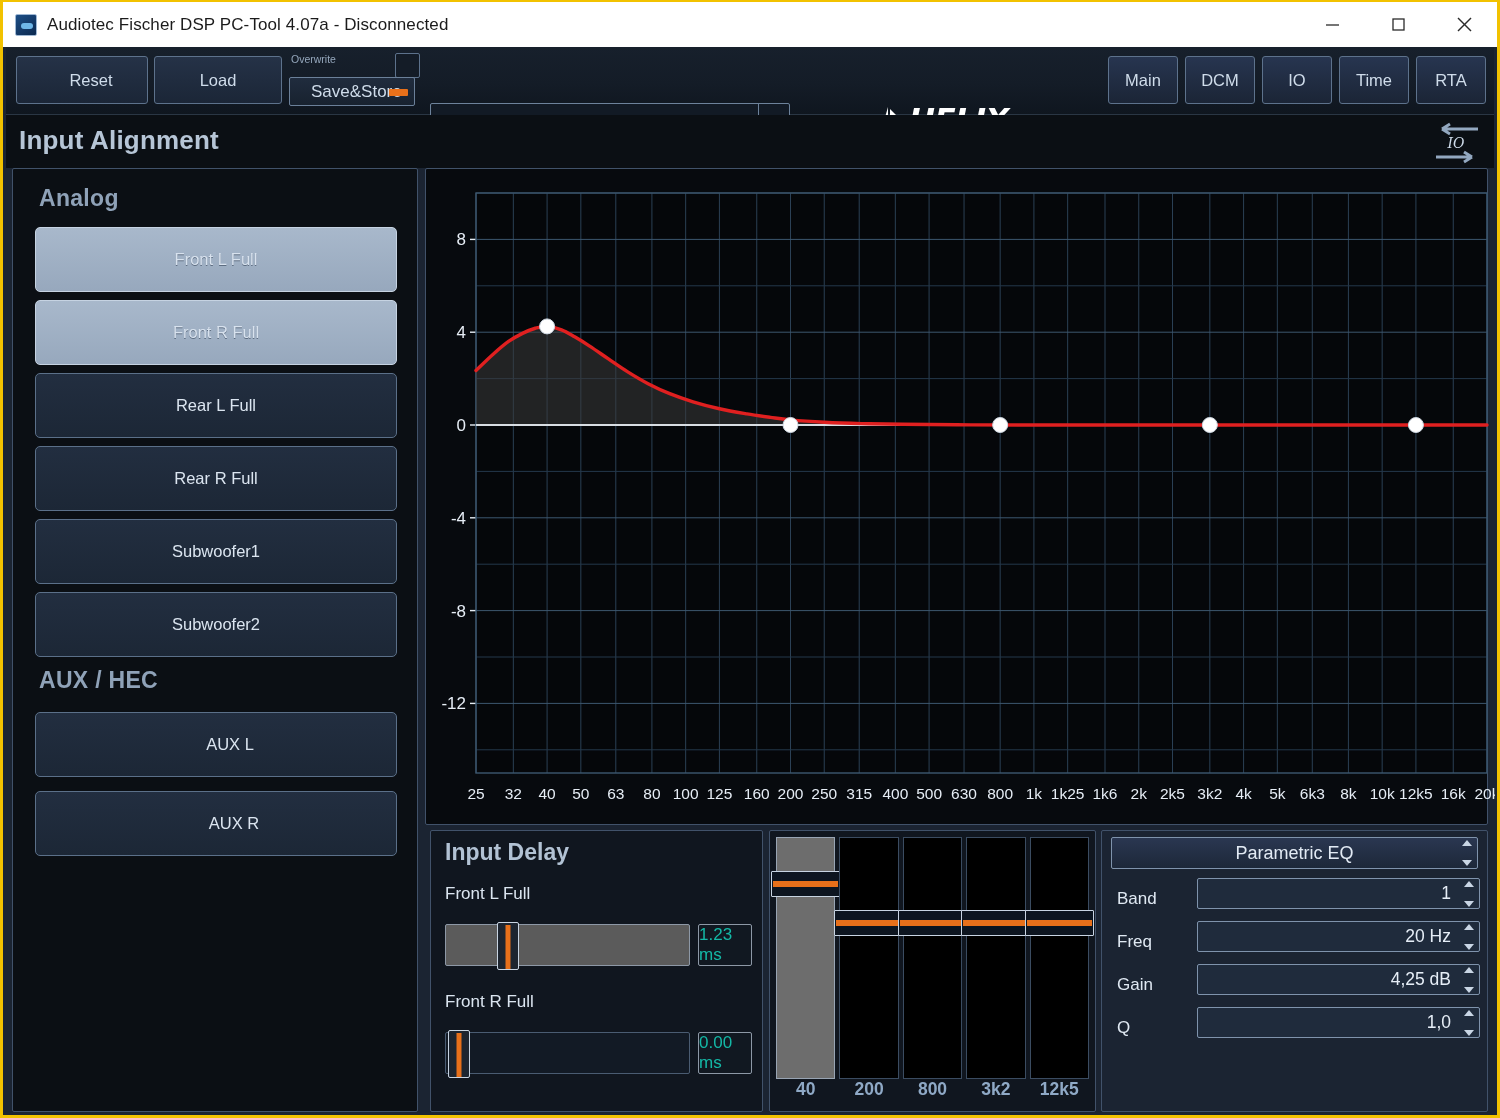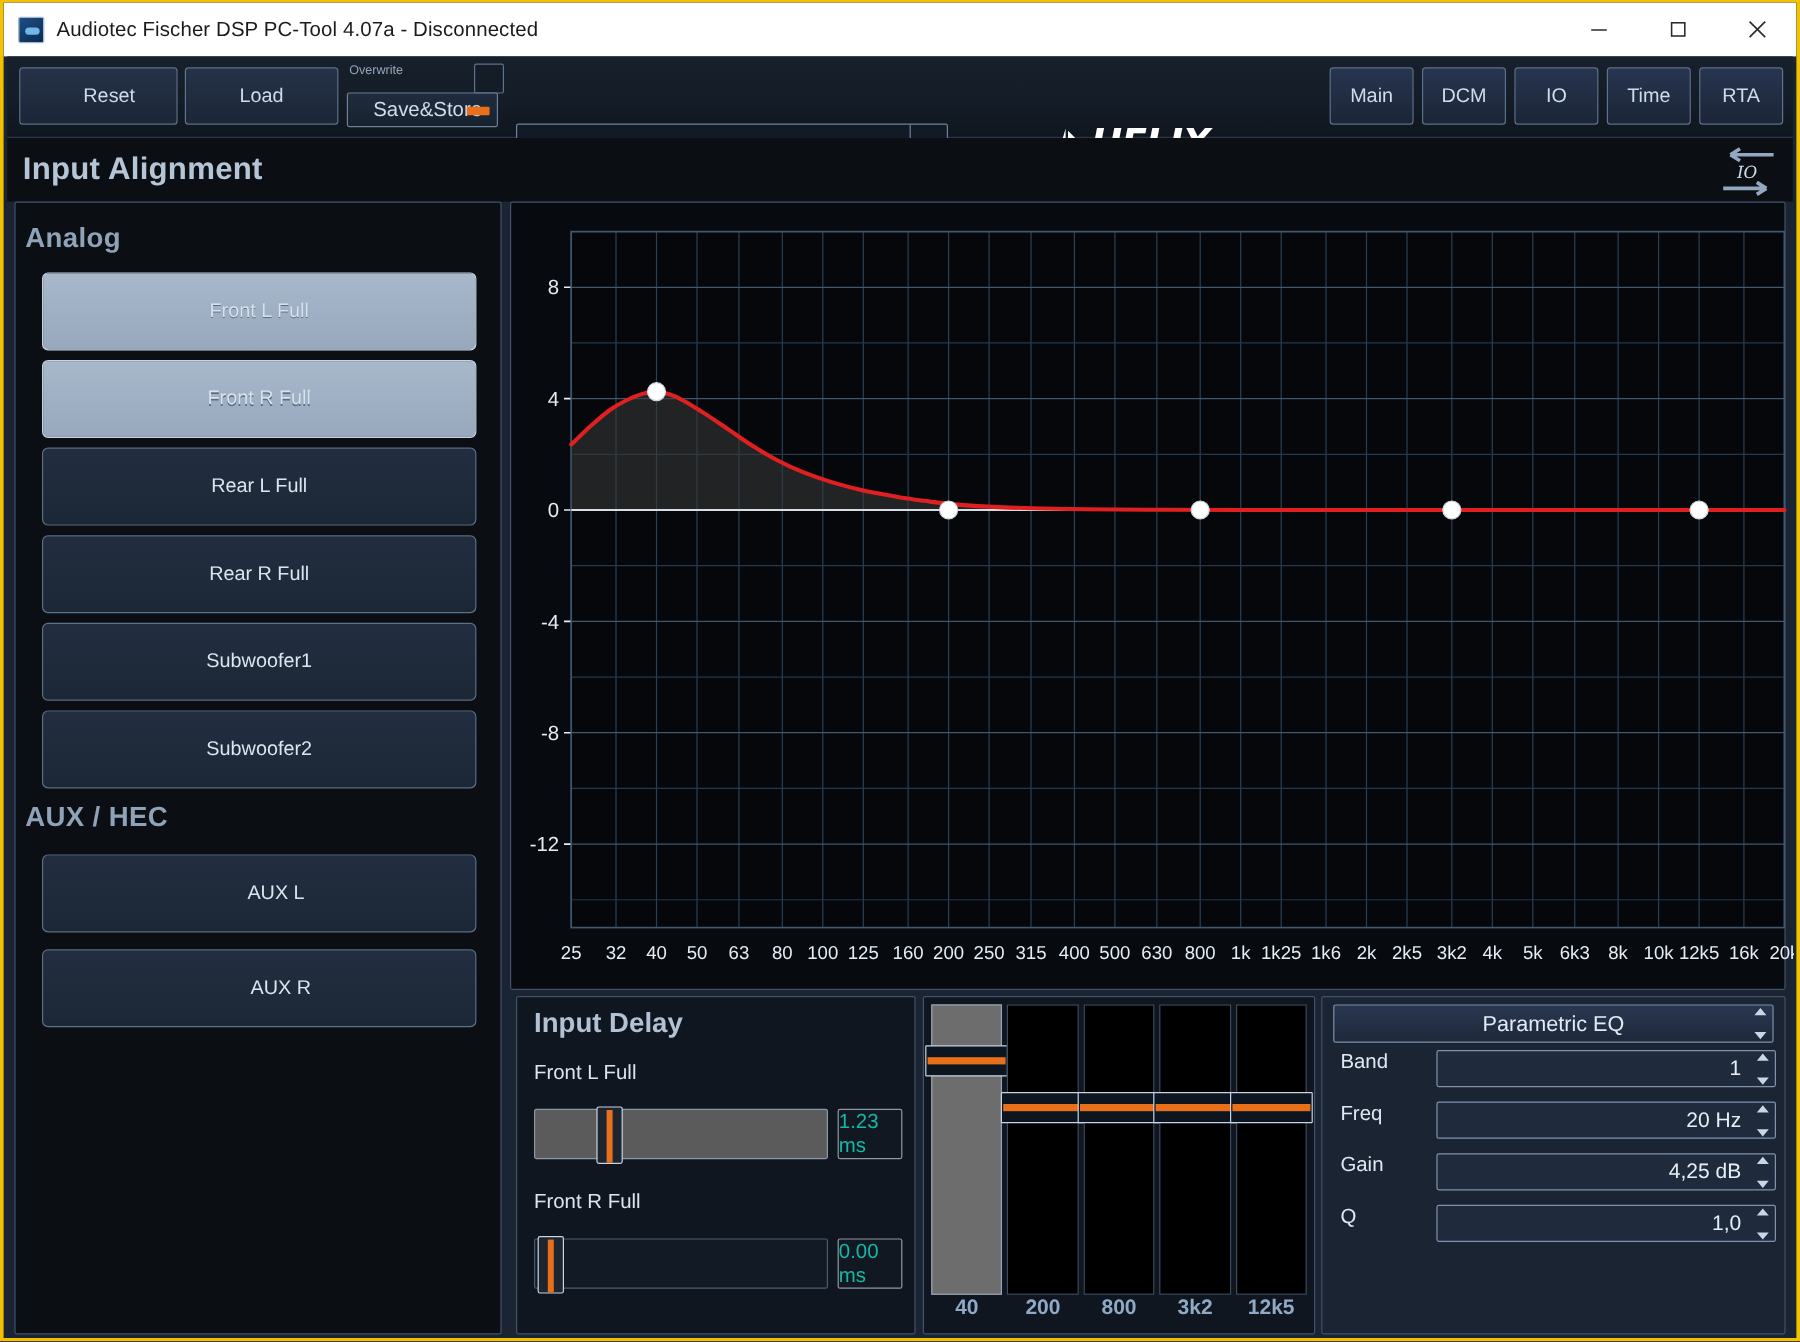--- a/index.html
+++ b/index.html
@@ -143,21 +143,21 @@
   }
 
   
   .sidebar {
     position: absolute; left: 9px; top: 166px; width: 406px; bottom: 3px;
     background: #0b0f14;
     border: 1px solid #41526a; border-radius: 2px;
   }
   .group-title {
     color: #8fa2b8; font-size: 23px; font-weight: 700;
-    padding-left: 8px; letter-spacing: .3px;
+    padding-left: 26px; letter-spacing: .3px;
   }
   .chan-btn {
     position: absolute; left: 22px; width: 362px; height: 65px;
     border-radius: 5px;
     display: flex; align-items: center; justify-content: center;
     font-size: 16.5px;
   }
   .chan-btn.off {
     background: linear-gradient(180deg,#222e40 0%,#1c2736 100%);
     border: 1px solid #5b7089;
@@ -257,21 +257,21 @@
   }
   .eq-head {
     height: 32px; margin: 0 2px 6px 2px;
     background: linear-gradient(180deg,#2a3751,#1d2839);
     border: 1px solid #7f93ac; border-radius: 2px;
     display: flex; align-items: center; justify-content: center;
     position: relative;
     color: #e2eaf4; font-size: 18px;
   }
   .eq-row {
-    display: flex; align-items: flex-start; height: 34px; margin-bottom: 9px; gap: 26px;
+    display: flex; align-items: flex-end; height: 34px; margin-bottom: 9px; gap: 26px;
   }
   .eq-rowlabel {
     width: 62px; color: #e0e9f3; font-size: 17px; padding-left: 8px;
   }
   .eq-input {
     flex: 1; height: 31px; position: relative;
     background: #1f2b3c; border: 1px solid #7f93ac; border-radius: 2px;
     display: flex; align-items: center; justify-content: flex-end;
     padding-right: 28px;
     color: #e6eef7; font-size: 17.5px;

